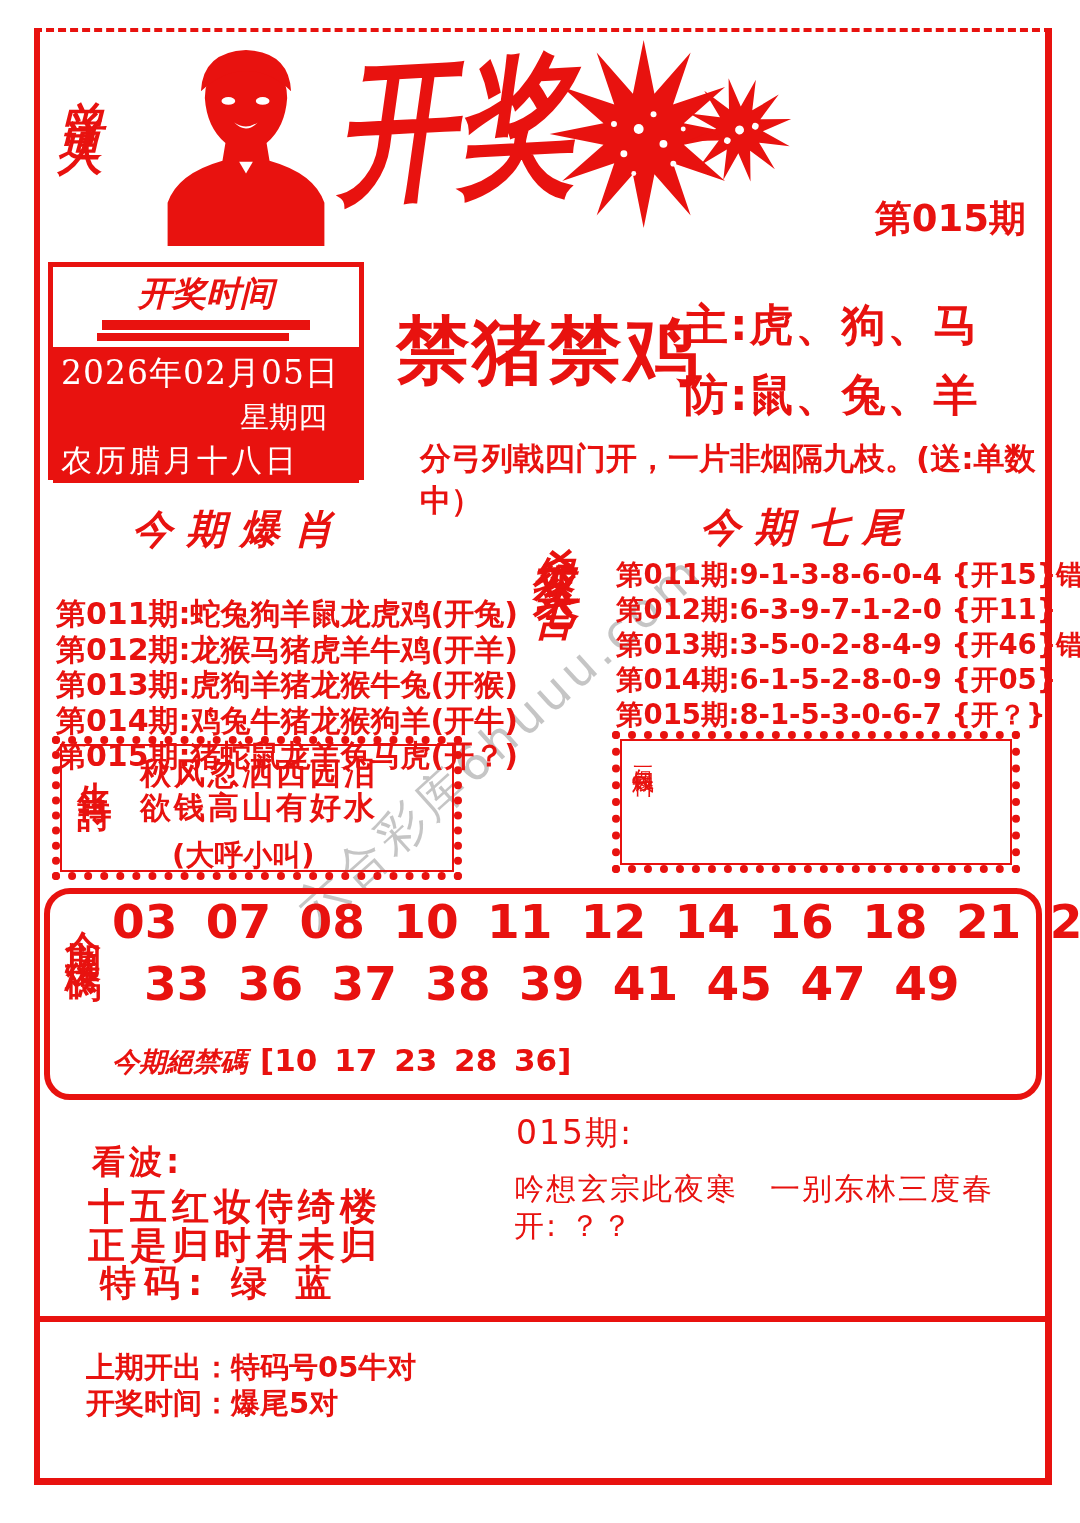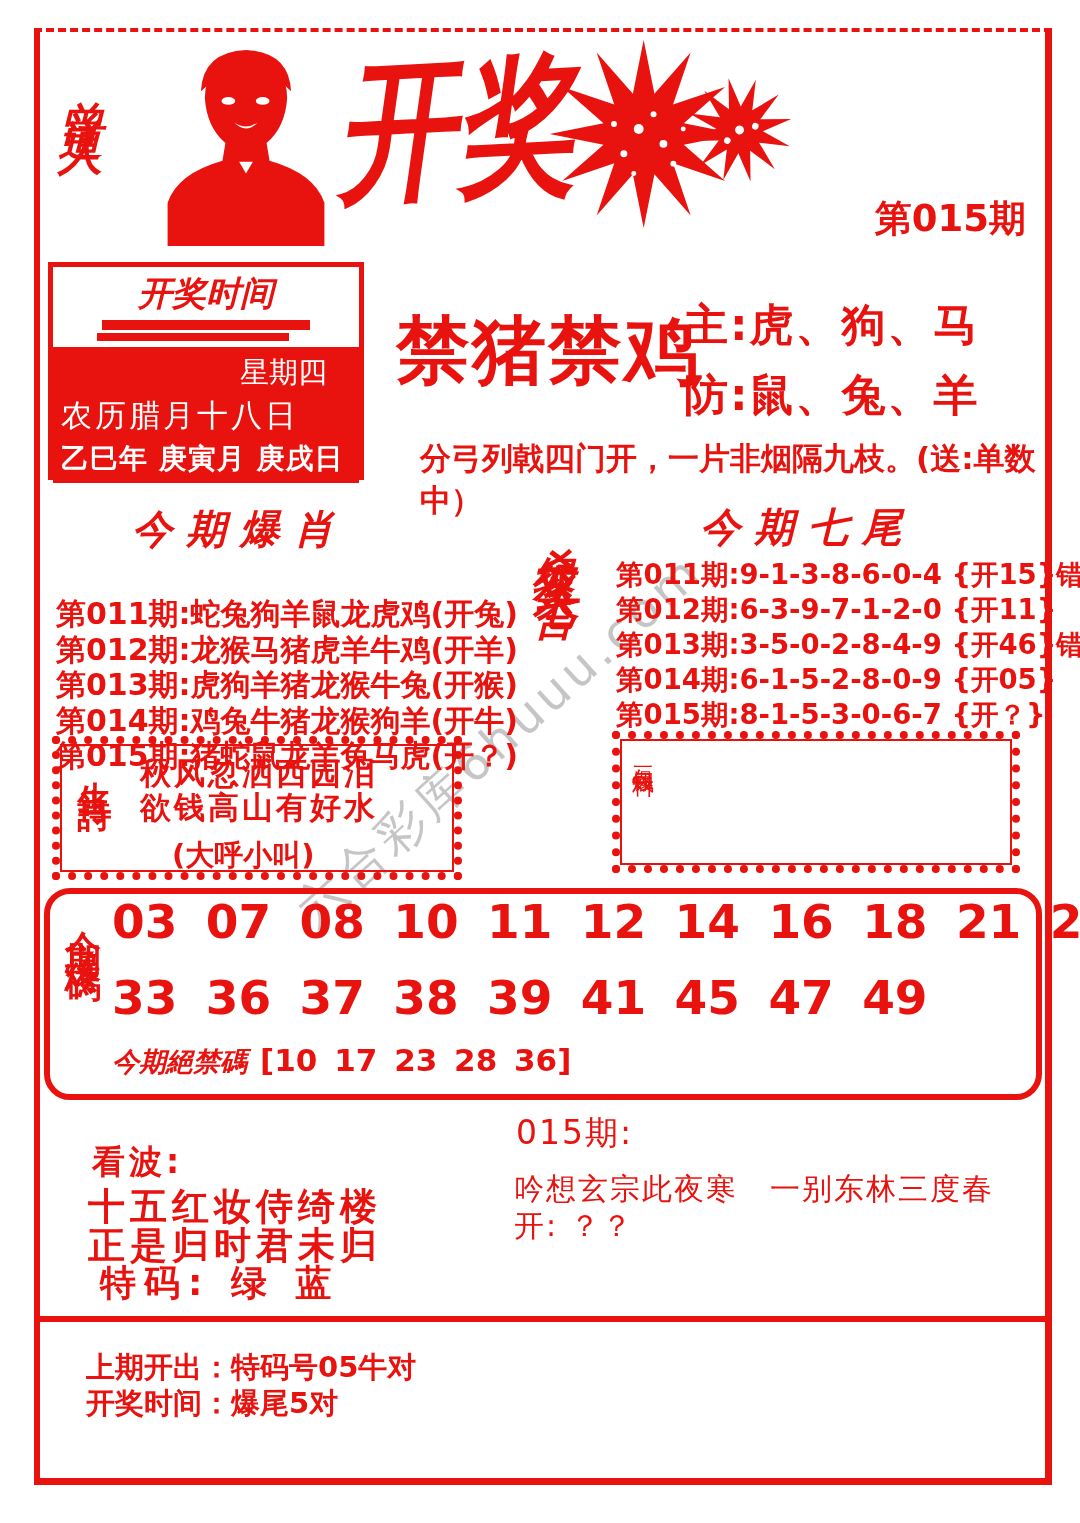--- a/index.html
+++ b/index.html
@@ -115,21 +115,21 @@
     left:44px;top:888px;width:998px;height:212px;
     border:6px solid var(--red);border-radius:26px;box-sizing:border-box;
   }
   .numbers-label{
     position:absolute;left:8px;top:8px;
     writing-mode:vertical-rl;text-orientation:upright;
     font-size:36px;font-weight:900;letter-spacing:12px;
   }
   .numbers-row{position:absolute;left:62px;font-size:47px;font-weight:600;word-spacing:12px;white-space:nowrap;}
   .numbers-row-1{top:0px;}
-  .numbers-row-2{top:76px;}
+  .numbers-row-2{top:62px;margin-left:32px;}
   .forbidden-line{position:absolute;left:62px;top:148px;white-space:nowrap;}
   .forbidden-label{font-size:27px;font-weight:900;font-style:italic;font-family:"DejaVu Serif", serif;}
   .forbidden-numbers{font-size:31px;font-weight:600;word-spacing:6px;margin-left:8px;}
   
   .wave-title{left:92px;top:1140px;font-size:33px;font-weight:900;letter-spacing:4px;}
   .wave-line-1{left:88px;top:1182px;font-size:37px;font-weight:900;letter-spacing:5px;}
   .wave-line-2{left:88px;top:1221px;font-size:37px;font-weight:900;letter-spacing:5px;}
   .special-code{left:100px;top:1259px;font-size:36px;font-weight:900;letter-spacing:8px;}
   .issue-verse-issue{left:516px;top:1111px;font-size:33px;letter-spacing:2px;}
   .issue-verse-text{left:514px;top:1169px;font-size:30px;letter-spacing:2px;white-space:nowrap;}
@@ -178,20 +178,21 @@
   </g>
 </svg>
 
 <div class="abs issue-number">第015期</div>
 
 <div class="abs draw-box">
   <div class="draw-title">开奖时间</div>
   <div class="bar bar1"></div>
   <div class="bar bar2"></div>
   <div class="date-panel">
+    <div class="date-line">2026年02月05日</div>
     <div class="weekday-line">星期四</div>
     <div class="lunar-line">农历腊月十八日</div>
     <div class="ganzhi-line">乙巳年 庚寅月 庚戌日</div>
   </div>
 </div>
 
 <div class="abs headline">禁猪禁鸡</div>
 <div class="abs main-zodiac">主:虎、狗、马</div>
 <div class="abs defend-zodiac">防:鼠、兔、羊</div>
 <div class="abs verse-line">分弓列戟四门开，一片非烟隔九枝。(送:单数中）</div>

